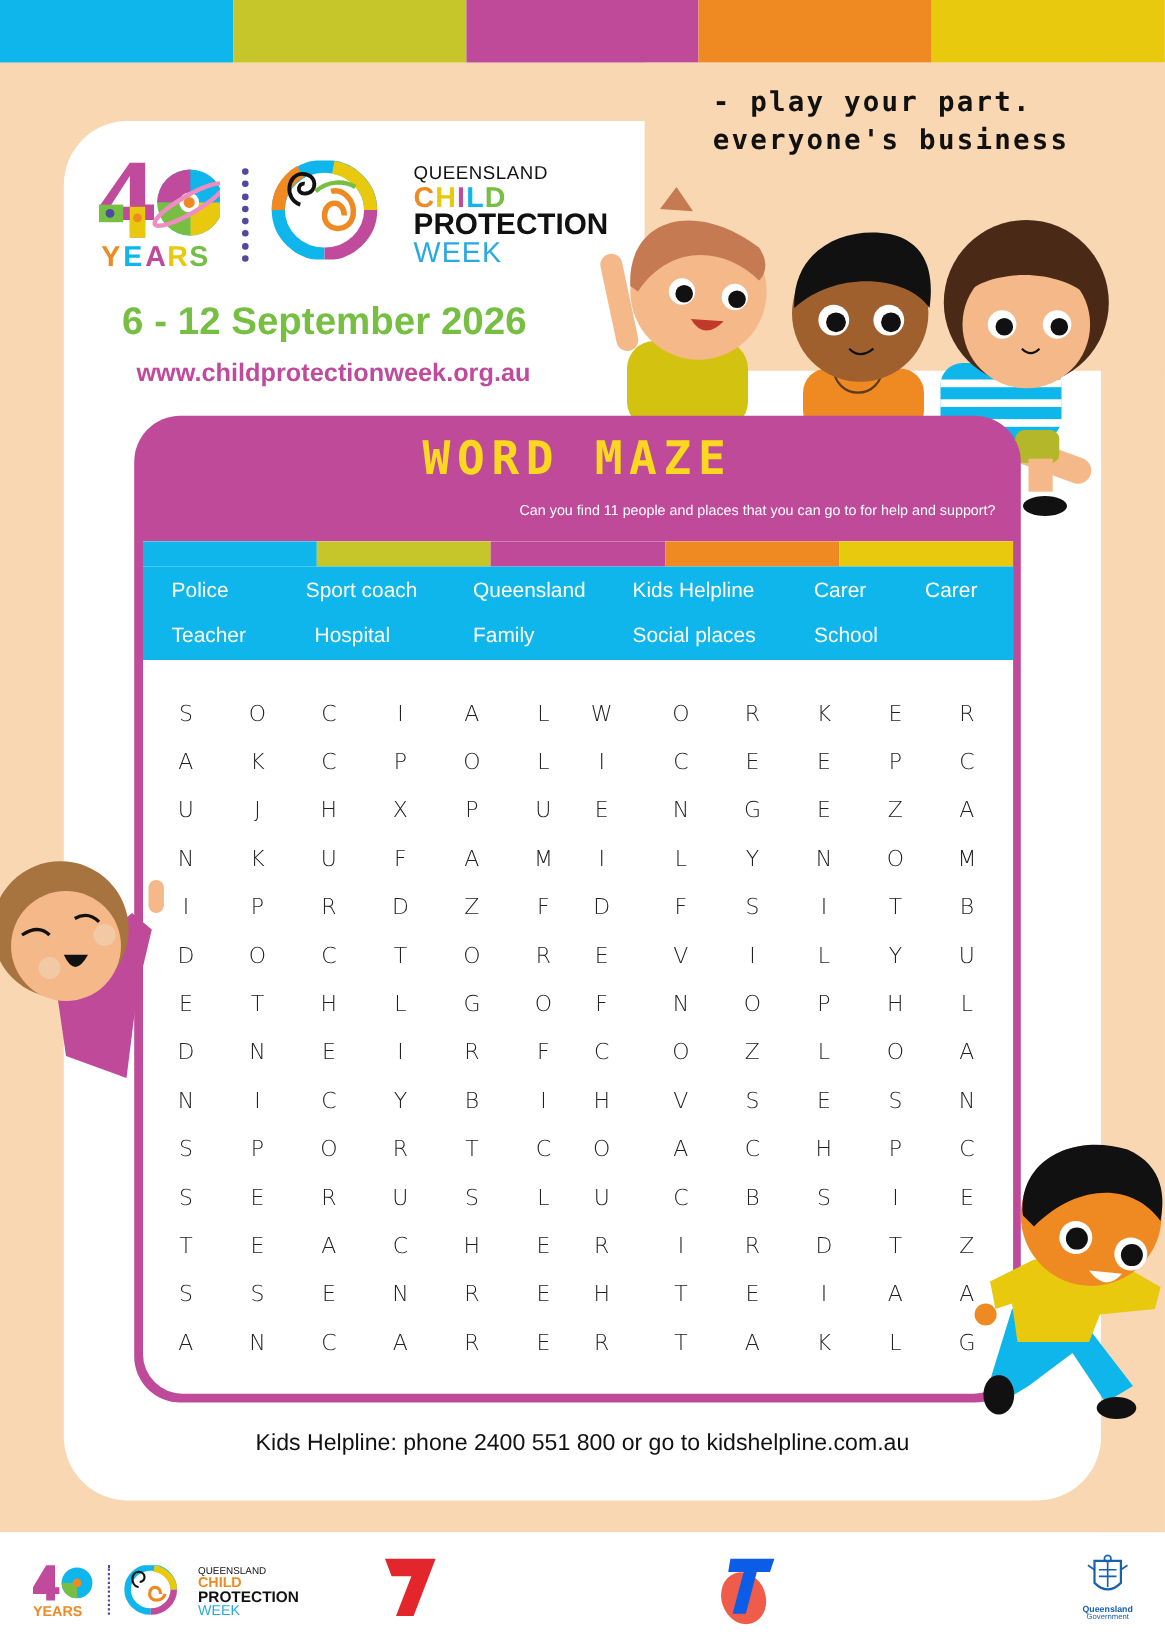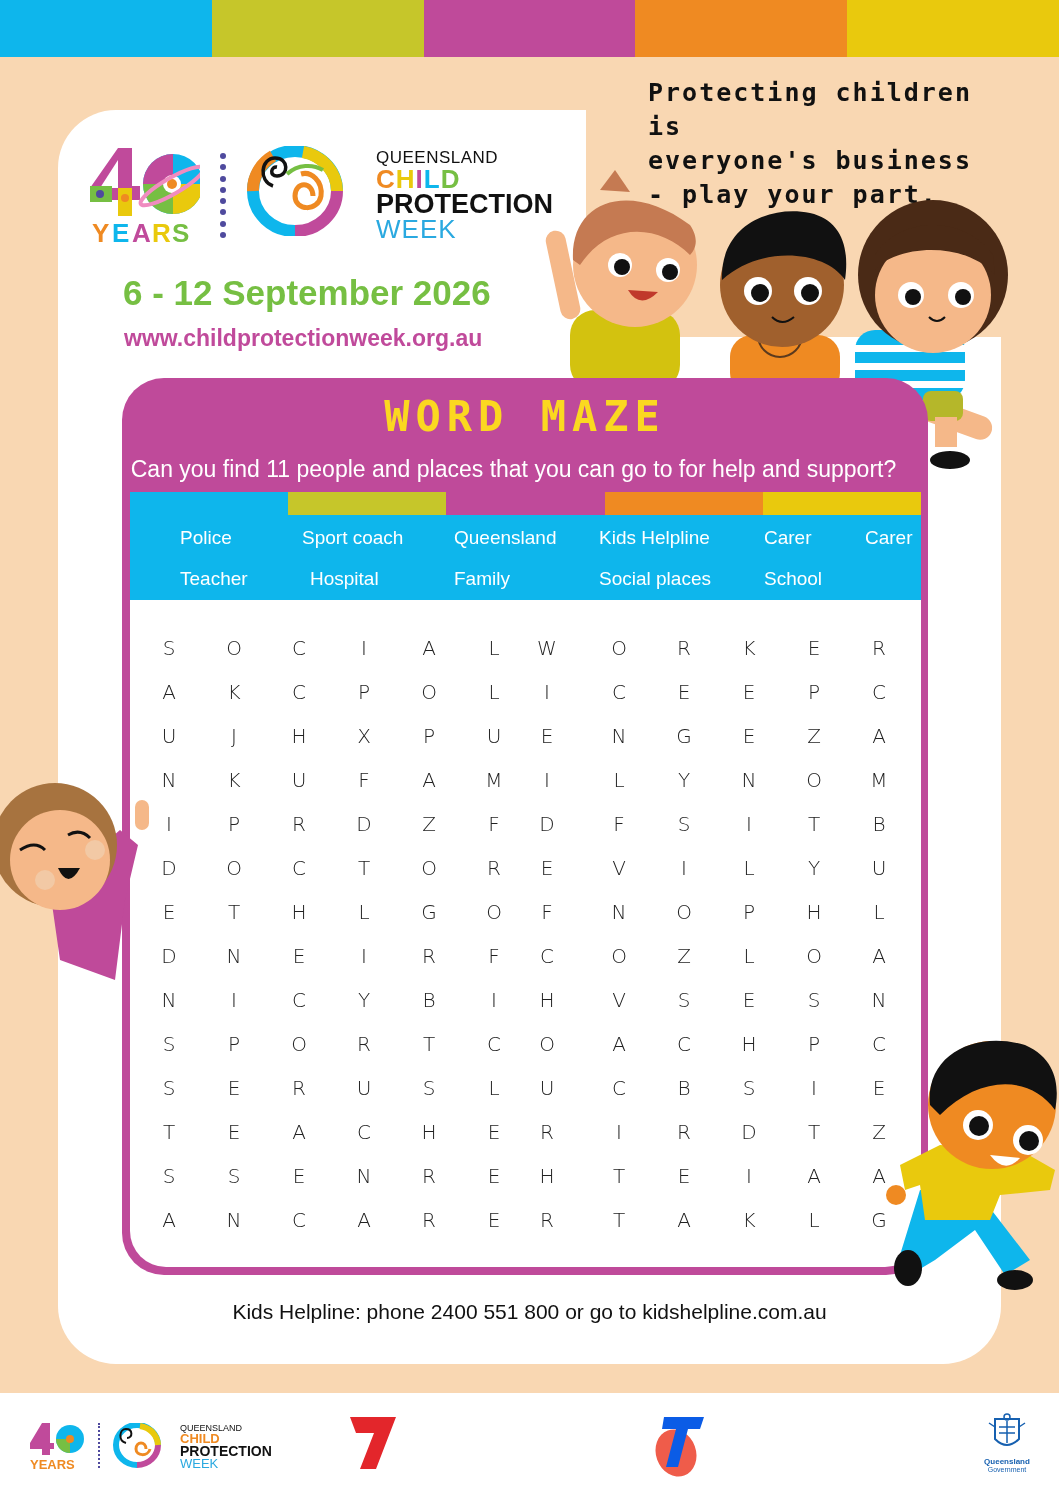--- a/index.html
+++ b/index.html
@@ -22,36 +22,36 @@
   .logo40 { position: absolute; left: 88px; top: 146px; width: 112px; height: 100px; }
   .logo-dots { position: absolute; left: 219px; top: 153px; width: 8px; height: 85px; display: flex; flex-direction: column; justify-content: space-between; align-items: center; }
   .logo-dots span { width: 6px; height: 6px; border-radius: 50%; background: #4f4a9e; }
   .logo-swirl { position: absolute; left: 243px; top: 146px; width: 104px; height: 90px; }
   .logo-text { position: absolute; left: 376px; top: 148px; font-family: "Liberation Sans", sans-serif; }
   .logo-text .l1 { font-size: 17px; letter-spacing: 0.5px; color: #111; line-height: 19px; }
   .logo-text .l2 { font-size: 26px; font-weight: bold; line-height: 24px; letter-spacing: 1px; }
   .logo-text .l3 { font-size: 27px; font-weight: bold; line-height: 26px; color: #111; }
   .logo-text .l4 { font-size: 26px; line-height: 24px; color: #2aa9e0; letter-spacing: 1px; }
 
-  .dates { position: absolute; left: 123px; top: 273px; font-family: "Liberation Sans", sans-serif; font-weight: bold; font-size: 35px; color: #76bf43; }
+  .dates { position: absolute; left: 111px; top: 273px; font-family: "Liberation Sans", sans-serif; font-weight: bold; font-size: 35px; color: #76bf43; }
   .website { position: absolute; left: 124px; top: 325px; font-family: "Liberation Sans", sans-serif; font-weight: bold; font-size: 23px; color: #c04a9b; }
 
   
   .kid { position: absolute; }
 
   
   .maze { position: absolute; left: 122px; top: 378px; width: 806px; height: 897px; background: #bf4a9a; border-radius: 42px; }
   .maze-inner { position: absolute; left: 8px; top: 114px; width: 791px; height: 775px; background: #ffffff; border-radius: 0 0 36px 36px; overflow: hidden; }
   .maze-title { position: absolute; left: 0; top: 392px; width: 1050px; text-align: center; font-family: "DejaVu Sans Mono", monospace; font-weight: bold; font-size: 42px; letter-spacing: 6px; color: #fbd820; }
-  .maze-sub { position: absolute; left: 122px; top: 456px; width: 783px; text-align: center; font-size: 23px; color: #ffffff; }
+  .maze-sub { position: absolute; left: 122px; top: 456px; width: 783px; text-align: right; font-size: 13px; color: #ffffff; }
 
   .strip { position: absolute; left: 0; top: 0; width: 791px; height: 23px; display: flex; }
   .strip .seg { flex: 1; }
   .wordlist { position: absolute; left: 0; top: 23px; width: 791px; height: 85px; background: #0eb6ec; }
-  .wl-item { position: absolute; font-size: 19px; color: #ffffff; margin-left: 24px; }
+  .wl-item { position: absolute; font-size: 19px; color: #ffffff; }
 
   .grid { position: absolute; left: 0; top: 108px; width: 791px; }
   .cell { position: absolute; width: 30px; text-align: center; font-size: 20px; color: #222; font-family: "DejaVu Sans", sans-serif; font-weight: 300; }
 
   .helpline { position: absolute; left: 0; top: 1300px; width: 1059px; text-align: center; font-size: 21px; color: #111; }
 
   
   .footer { position: absolute; left: 0; top: 1393px; width: 1059px; height: 104px; background: #ffffff; }
   .f-logo { position: absolute; }
 </style>
@@ -65,23 +65,22 @@
   <div class="seg" style="background:#ef8a22"></div>
   <div class="seg" style="background:#e9c90d"></div>
 </div>
 
 <div class="peach"></div>
 <div class="panel"></div>
 <div class="tagline-bg"></div>
 <div class="panel-right-edge"></div>
 
 <div class="tagline">
-  <div>Protecting children is</div>
+  <div>- play your part.</div>
   <div>everyone's business</div>
-  <div>- play your part.</div>
 </div>
 
 <div class="logo40">
   <svg width="112" height="100" viewBox="0 0 112 100">
     <path d="M30 2 L44 2 L44 40 L52 40 L52 54 L44 54 L44 70 L30 70 L30 54 L2 54 L2 42 Z" fill="#c04a9b"></path>
     <path d="M30 14 L30 42 L12 42 Z" fill="#ffffff"></path>
     <rect x="2" y="40" width="22" height="16" fill="#76bf43"></rect>
     <rect x="30" y="42" width="14" height="28" fill="#e9c90d"></rect>
     <circle cx="12" cy="48" r="4" fill="#4f4a9e"></circle>
     <circle cx="37" cy="52" r="4" fill="#ef8a22"></circle>

